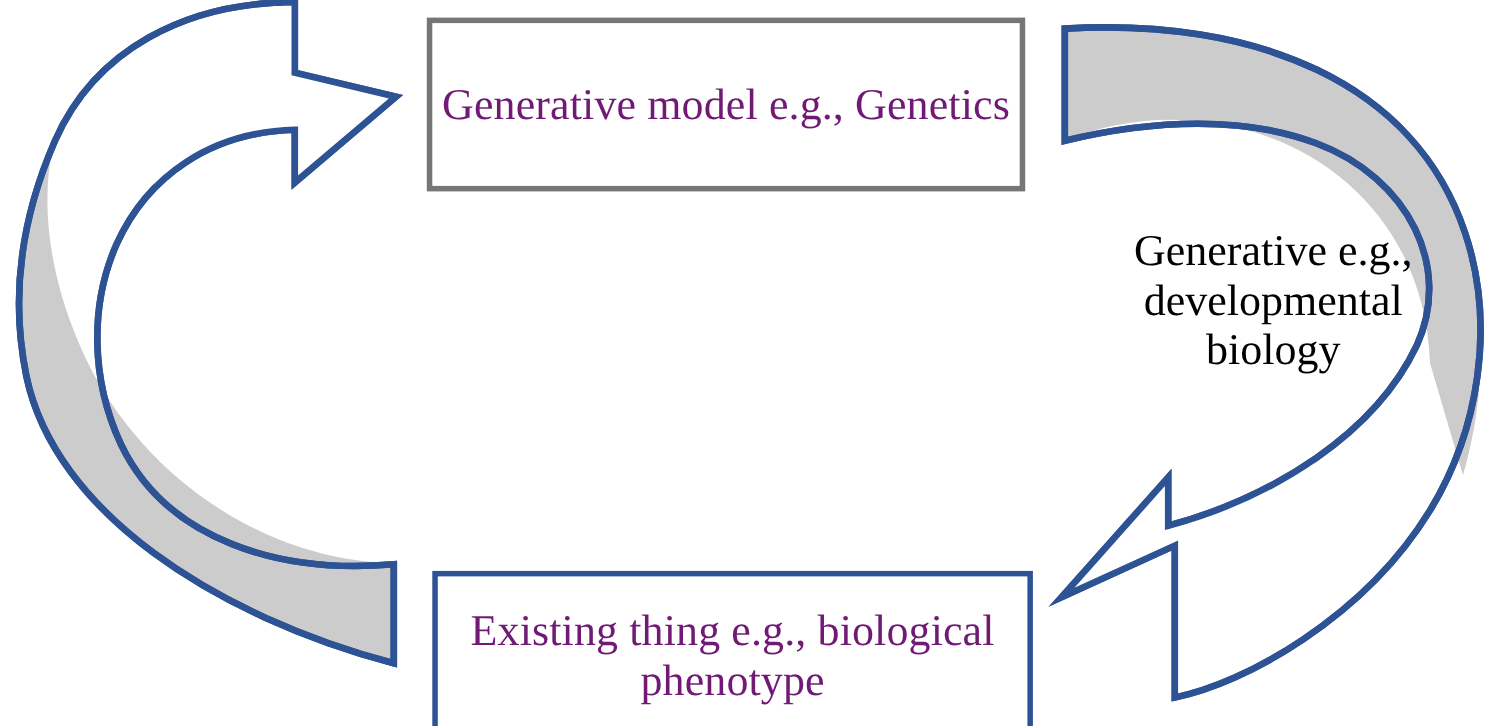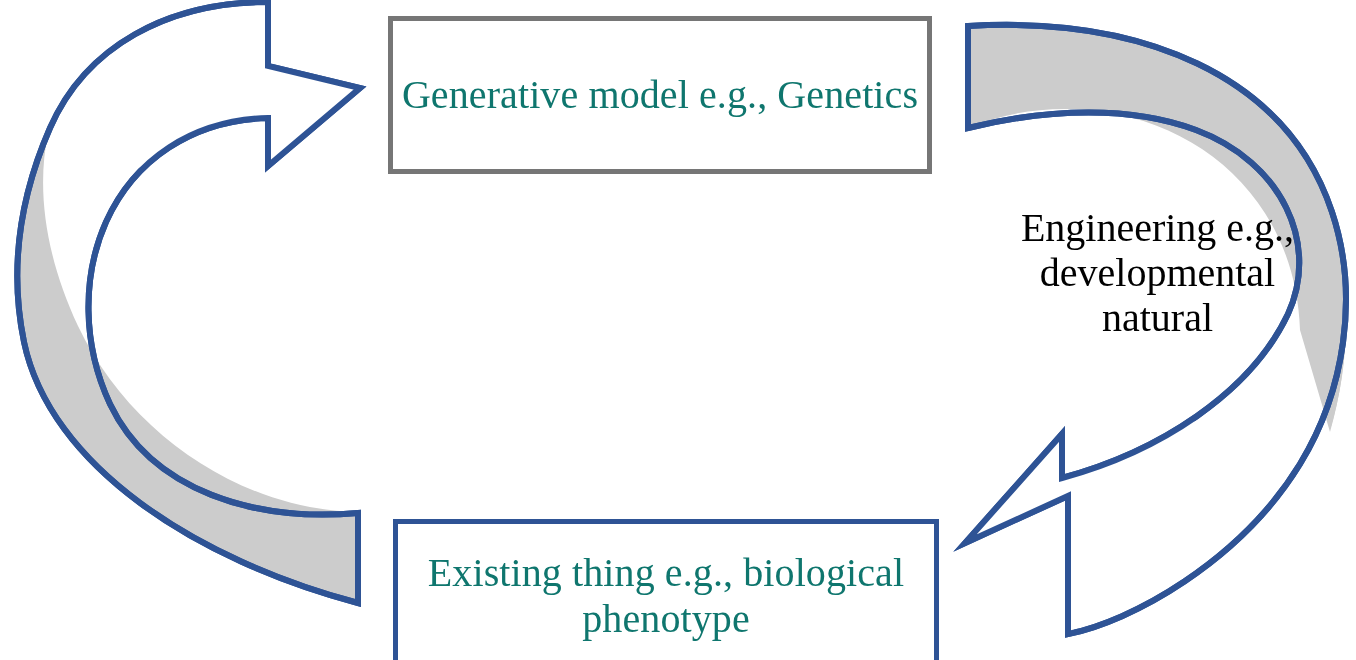--- a/index.html
+++ b/index.html
@@ -44,21 +44,21 @@
   #box-existing-thing {
     left: 393px;
     top: 519px;
     width: 546px;
     height: 154px;
     border: 5px solid #2E5395;
   }
   .box-text {
     font-size: 40px;
     line-height: 1.14;
-    color: #0f766e;
+    color: #701a75;
     padding: 0 2px;
     letter-spacing: 0.1px;
   }
   .cycle-label {
     position: absolute;
     text-align: center;
     color: #000000;
     font-size: 40px;
     line-height: 1.13;
     z-index: 6;
@@ -179,15 +179,15 @@
 
   <div class="node-box" id="box-generative-model">
     <span class="box-text">Generative model e.g., Genetics</span>
   </div>
 
   <div class="node-box" id="box-existing-thing">
     <span class="box-text">Existing thing e.g., biological phenotype</span>
   </div>
 
 
-  <div class="cycle-label" id="label-engineering">Engineering e.g., developmental natural</div>
+  <div class="cycle-label" id="label-engineering">Generative e.g., developmental biology</div>
 
 </div>
 
 </body></html>

